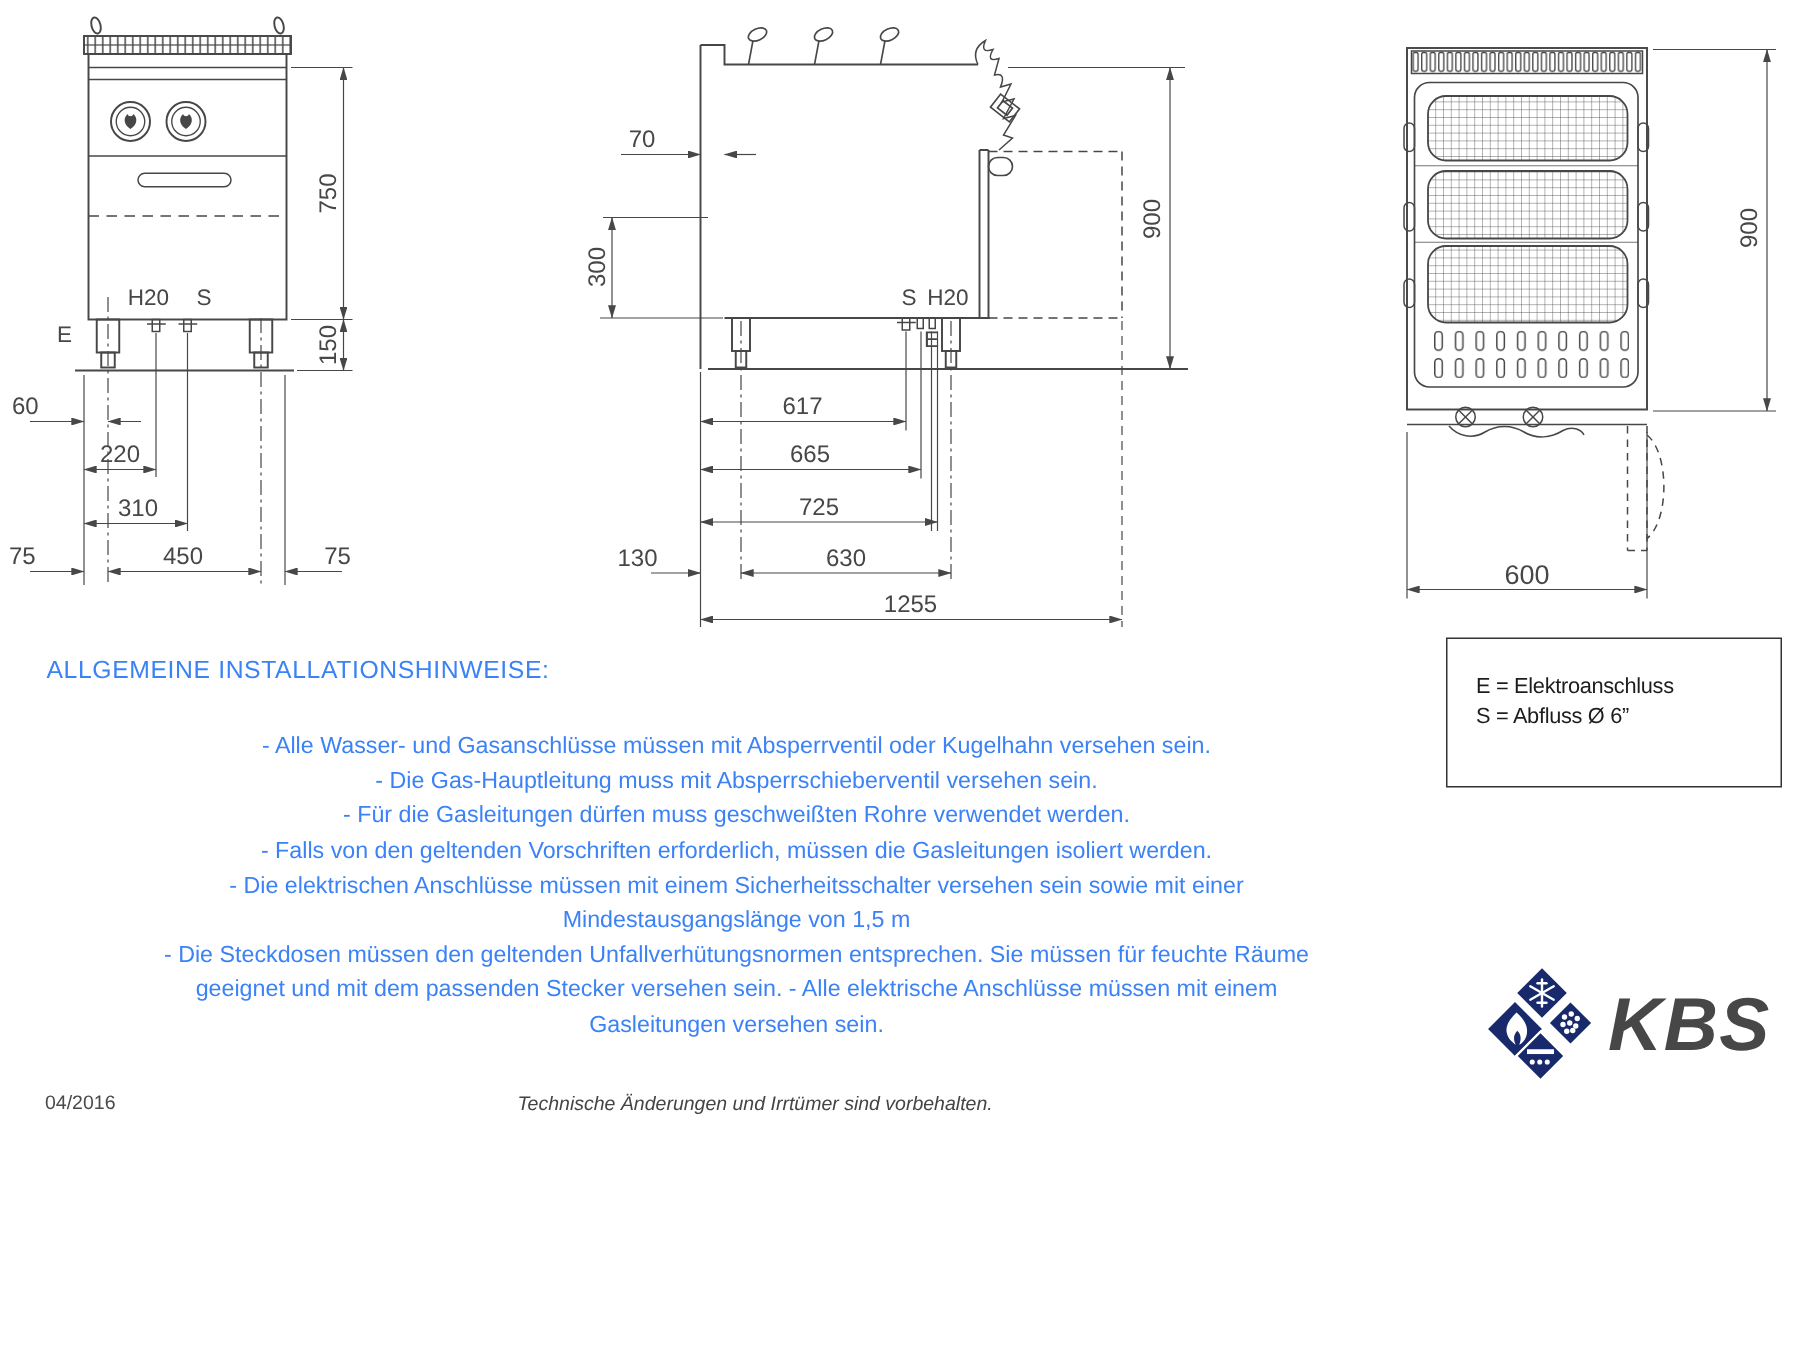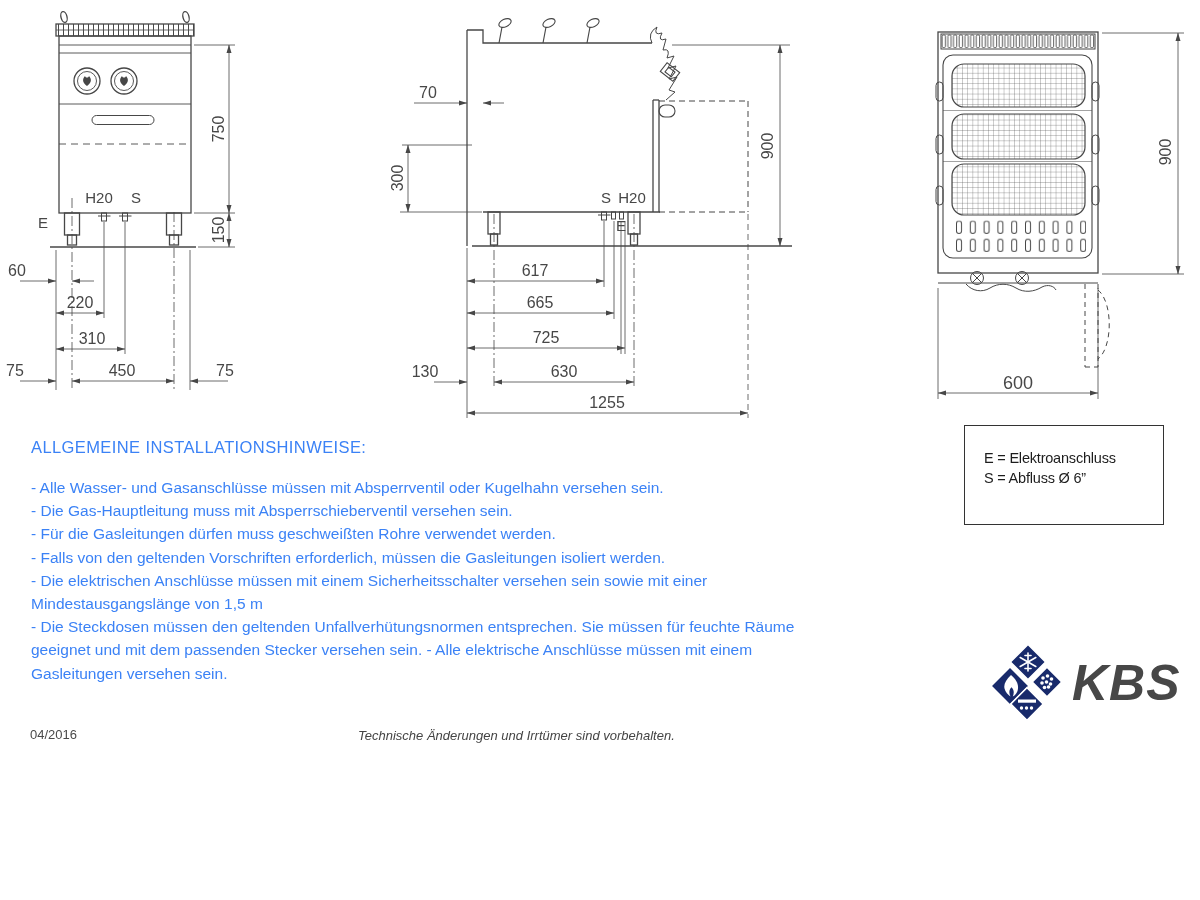--- a/index.html
+++ b/index.html
@@ -1,26 +1,26 @@
 <!DOCTYPE html>
 <html><head>
 <meta charset="utf-8">
 <style>
   html,body{margin:0;padding:0;background:#ffffff;}
   #stage{position:relative;width:1200px;height:900px;background:#fff;overflow:hidden;
          font-family:"Liberation Sans", sans-serif;color:#3f3f3f;}
   #drawing{position:absolute;left:0;top:0;}
-  .legend-box{position:absolute;left:964px;top:425px;width:200px;height:100px;
+  .legend-box{position:absolute;left:964px;top:425px;width:224px;height:100px;
               border:1.6px solid #333;box-sizing:border-box;padding:22px 0 0 19px;
               font-size:14.5px;line-height:20px;color:#1d1d1d;letter-spacing:-0.2px;}
   .instructions{position:absolute;left:31px;top:438px;width:920px;color:#3b82f6;}
   .instructions .heading{font-size:16.5px;letter-spacing:0.4px;}
-  .instructions .body{margin-top:19px;font-size:15.5px;line-height:23.2px;}
+  .instructions .body{margin-top:29px;font-size:15.5px;line-height:23.2px;text-align:center;}
   .footer-left{position:absolute;left:30px;top:727px;font-size:13px;color:#4a4a4a;text-align:right;}
-  .footer-note{position:absolute;left:345px;top:728px;font-size:13px;font-style:italic;color:#444;margin-left:13px;}
+  .footer-note{position:absolute;left:345px;top:728px;font-size:13px;font-style:italic;color:#444;}
   .logo{position:absolute;left:980px;top:618px;}
   svg text{fill:#474747;font-family:"Liberation Sans", sans-serif;}
   .dimtxt{font-size:16px;}
   .conntxt{font-size:15px;}
 </style>
 </head>
 <body>
 
 <div id="stage">
 

